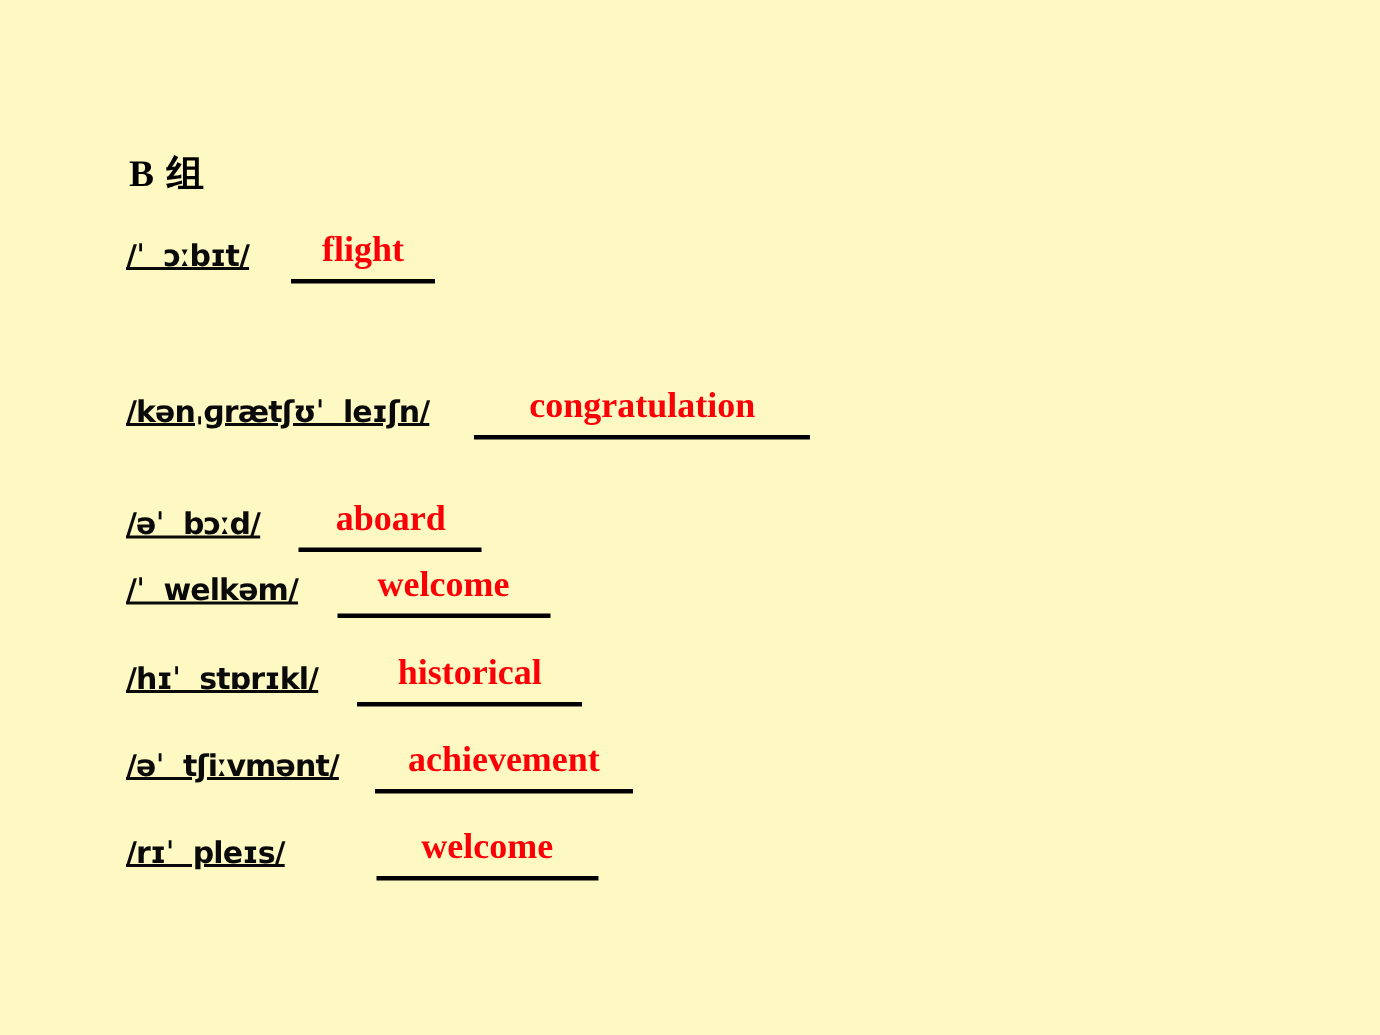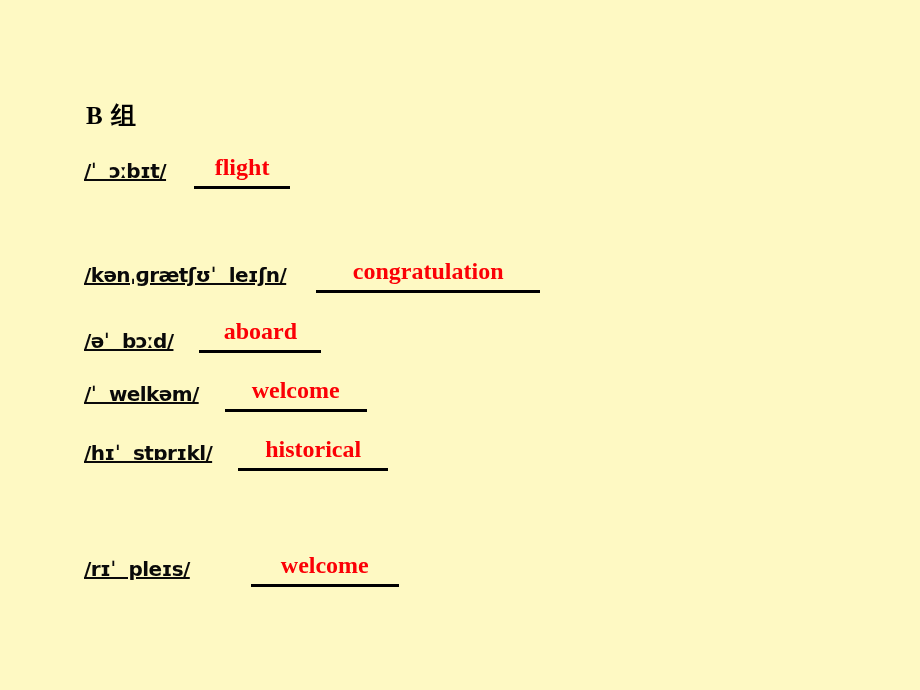--- a/index.html
+++ b/index.html
@@ -66,21 +66,21 @@
     font-weight: bold;
     color: #fb0006;
     line-height: 1.05;
     white-space: nowrap;
   }
 
   
   .r0 { top: 158px; }
   .r1 { top: 210px; }
   .r2 { top: 262px; }
-  .r3 { top: 322px; align-items: flex-end; }
+  .r3 { top: 337px; }
   .r4 { top: 381px; }
   .r5 { top: 440px; }
   .r6 { top: 498px; }
   .r7 { top: 556px; gap: 37px; }
 
   
   .g0 .answer-slot { margin-left: 28px; width: 96px; }
   .g1 .answer-slot { margin-left: 22px; width: 96px; }
   .g2 .answer-slot { margin-left: 30px; width: 224px; }
   .g3 .answer-slot { margin-left: 26px; width: 122px; }
@@ -128,20 +128,26 @@
     </span>
   </div>
 
   <div class="entry r5 g5">
     <span class="ipa">/hɪˈ  stɒrɪkl/</span>
     <span class="answer-slot">
       <span class="answer">historical</span>
     </span>
   </div>
 
+  <div class="entry r6 g6">
+    <span class="ipa">/əˈ  tʃiːvmənt/</span>
+    <span class="answer-slot">
+      <span class="answer">achievement</span>
+    </span>
+  </div>
 
   <div class="entry r7 g7">
     <span class="ipa">/rɪˈ  pleɪs/</span>
     <span class="answer-slot">
       <span class="answer">welcome</span>
     </span>
   </div>
 
 </div>
 

